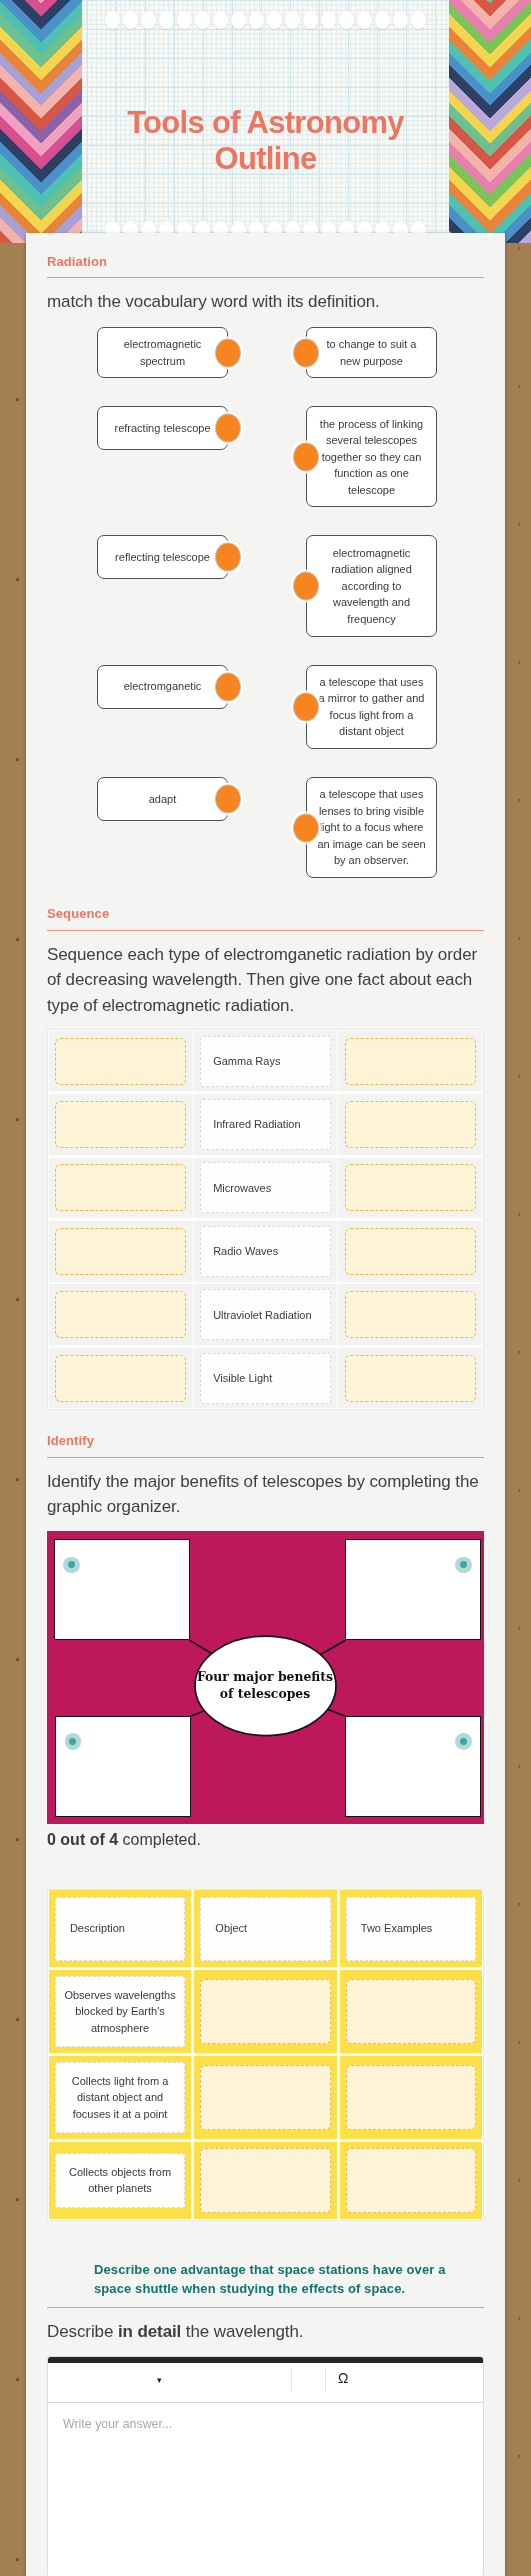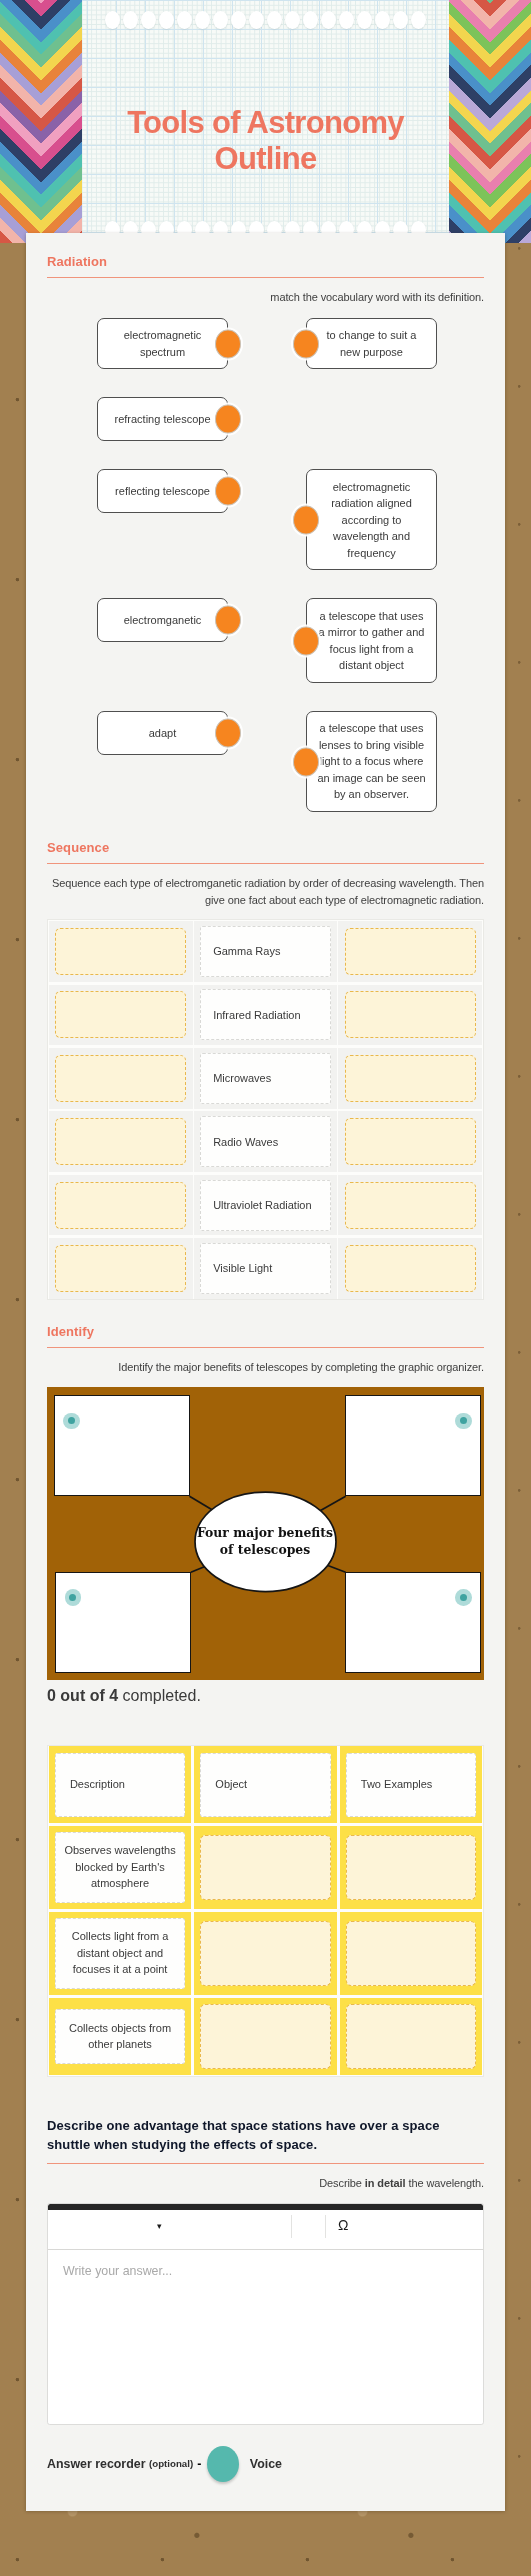--- a/index.html
+++ b/index.html
@@ -58,21 +58,21 @@
     position:absolute; left:82px; right:82px; top:105px; text-align:center;
     font-size:31px; font-weight:bold; letter-spacing:-0.7px; color:#ee7660;
   }
   
   .card {
     position:relative; margin:-10.4px 26px 0; background:#f4f4f2;
     padding:21px 21px 29px; box-shadow:0 0.7px 3.5px rgba(40,25,5,.35);
   }
   .section-heading { color:#ee7660; font-size:13px; font-weight:bold; letter-spacing:0.1px; }
   .section-divider { border:none; border-top:0.7px solid #f0947c; margin:8.3px 0 11px; }
-  .instruction { font-size:11px; color:#3f3f3f; line-height:1.5; letter-spacing:-0.1px;text-align:right; }
+  .instruction { font-size:17px; color:#3f3f3f; line-height:1.5; letter-spacing:-0.1px; }
   .b { font-weight:bold; }
   
   .match-area { margin-top:12.4px; }
   .match-row { display:flex; align-items:flex-start; margin-bottom:28px; }
   .term-box, .def-box {
     position:relative; width:131px; background:#fff; border:0.7px solid #4f4f4f; border-radius:7px;
     text-align:center; font-size:11px; color:#3a3a3a; line-height:1.5; padding:8.3px 8.3px;
   }
   .term-box { margin-left:50px; min-height:44px; display:flex; align-items:center; justify-content:center; }
   .def-box  { margin-left:auto; margin-right:47px; }
@@ -89,21 +89,21 @@
   .seq-row:last-child { margin-bottom:0; }
   .seq-cell { background:#f2f2f0; padding:4.8px 6.2px; display:flex; align-items:center; }
   .dropzone {
     width:100%; height:47px; background:#fdf4d8; border:1.4px dashed #e9b84d; border-radius:5.5px; cursor:pointer;
   }
   .label-box {
     width:100%; min-height:51px; background:#fefefd; border:1.4px dashed #d9d9d6; border-radius:2.8px;
     display:flex; align-items:center; padding:5.5px 5.5px 5.5px 12.4px; font-size:11px; color:#3a3a3a;
   }
   
-  .organizer { position:relative; width:100%; height:293px; background:#a16207; margin-top:11px; }
+  .organizer { position:relative; width:100%; height:293px; background:#be185d; margin-top:11px; }
   .organizer svg { position:absolute; inset:0; }
   .obox { position:absolute; width:136px; height:101px; background:#fff; border:1.4px solid #151515; cursor:pointer; }
   .obox-tl { left:7px;  top:8.3px; }   .obox-tr { right:2.8px; top:8.3px; }
   .obox-bl { left:8.3px;  top:185px; }  .obox-br { right:2.8px; top:185px; }
   .tdot { position:absolute; width:16.6px; height:16.6px; border-radius:50%; background:#aedbd9; }
   .tdot::after { content:""; position:absolute; left:4.8px; top:4.8px; width:7px; height:7px; border-radius:50%; background:#3fa3a0; }
   .tdot-l { left:8.3px; top:16.6px; } .tdot-r { right:8.3px; top:16.6px; }
   .ellipse-label {
     position:absolute; left:149px; top:122px; width:138px; height:66px;
     display:flex; align-items:center; justify-content:center; text-align:center;
@@ -116,21 +116,21 @@
   .desc-row:last-child { margin-bottom:0; }
   .desc-cell { background:#fde047; padding:6.2px; display:flex; align-items:center; }
   .desc-label {
     width:100%; background:#fefefd; border:1.4px dashed #d9d9d6; border-radius:2.8px;
     font-size:11px; color:#3a3a3a; line-height:1.5; padding:9.7px 7px; text-align:center;
   }
   .desc-label.head { min-height:64px; display:flex; align-items:center; text-align:left; padding-left:14px; }
   .dropzone2 { width:100%; height:65px; background:#fdf4d8; border:1.4px dashed #e9b84d; border-radius:5.5px; cursor:pointer; }
   
   .describe-section { margin-top:39px; }
-  .describe-heading { color:#0f172a; font-size:13px; font-weight:bold; line-height:1.5; letter-spacing:0.1px; }
+  .describe-heading { color:#0f766e; font-size:13px; font-weight:bold; line-height:1.5; letter-spacing:0.1px;margin-left:47px; }
   .editor { margin-top:11px; background:#fff; border:0.7px solid #dcdcda; border-radius:2.8px; overflow:hidden; }
   .editor-topbar { height:6.2px; background:#262626; border-radius:2.1px 2.1px 0 0; }
   .toolbar { position:relative; height:40px; border-bottom:0.7px solid #d8d8d6; }
   .tb-caret { position:absolute; left:109px; top:11.8px; font-size:9px; color:#1a1a1a; cursor:pointer; }
   .tb-sep { position:absolute; top:5.5px; bottom:11px; width:0.7px; background:#e3e3e1; }
   .tb-sep1 { left:243px; } .tb-sep2 { left:277px; }
   .tb-omega { position:absolute; left:290px; top:7px; font-size:14px; color:#1a1a1a; cursor:pointer; }
   .answer-area { width:100%; height:172px; border:none; resize:none; outline:none;
     padding:14px 15px; font-family:"Liberation Sans", sans-serif; font-size:12.4px; color:#3a3a3a; }
   .answer-area::placeholder { color:#a9a9a9; }
@@ -213,20 +213,24 @@
       <div class="def-box">
         <span>to change to suit a new purpose</span>
         <span class="dot dot-left"></span>
       </div>
     </div>
     <div class="match-row">
       <div class="term-box">
         <span>refracting telescope</span>
         <span class="dot dot-right"></span>
       </div>
+      <div class="def-box">
+        <span>the process of linking several telescopes together so they can function as one telescope</span>
+        <span class="dot dot-left"></span>
+      </div>
     </div>
     <div class="match-row">
       <div class="term-box">
         <span>reflecting telescope</span>
         <span class="dot dot-right"></span>
       </div>
       <div class="def-box">
         <span>electromagnetic radiation aligned according to wavelength and frequency</span>
         <span class="dot dot-left"></span>
       </div>

